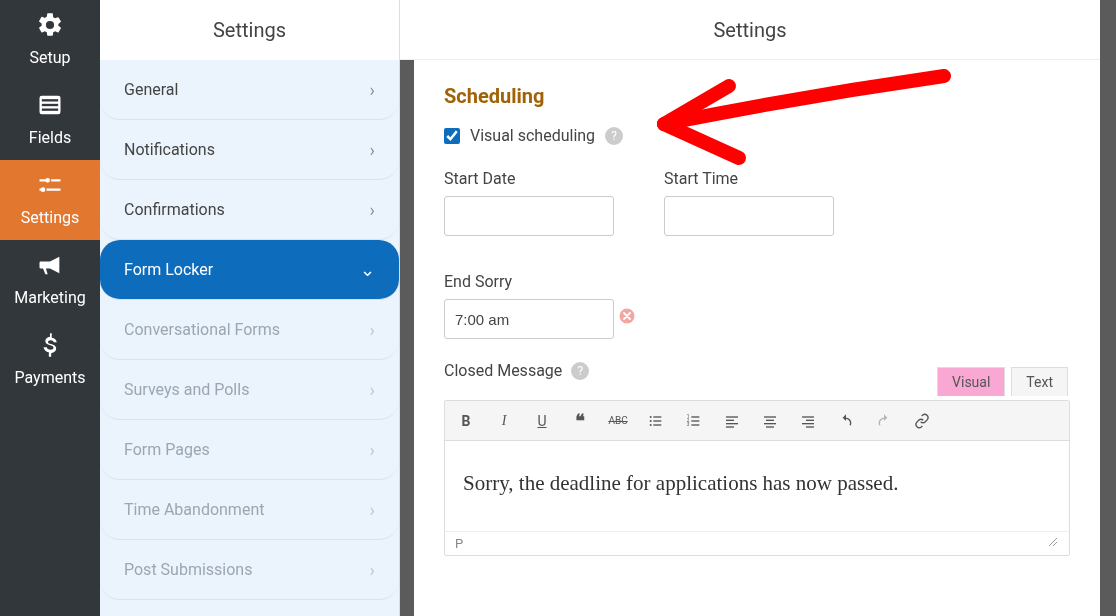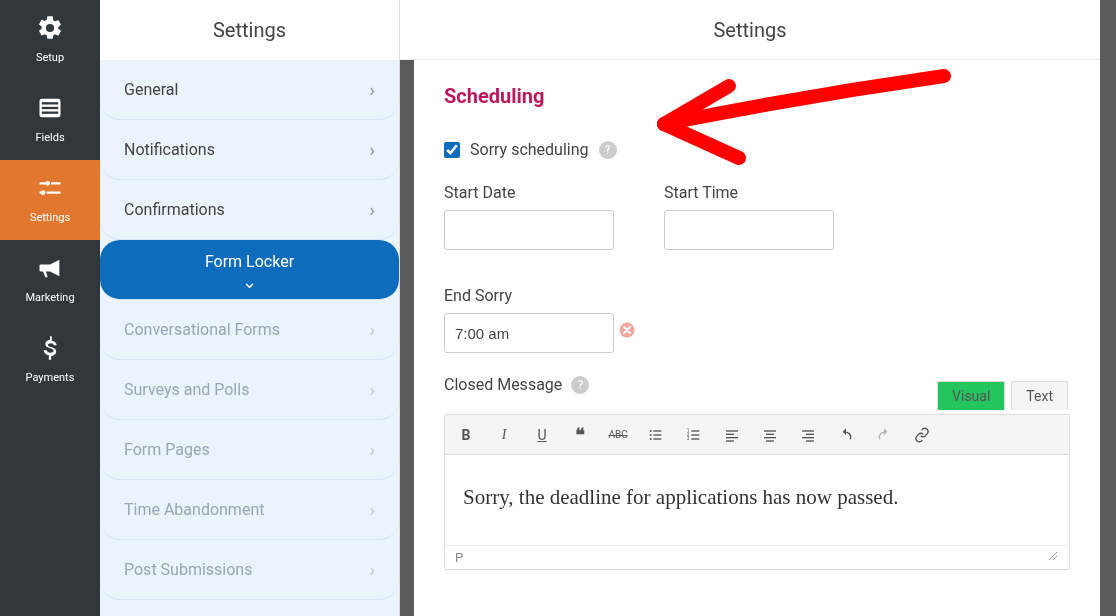--- a/index.html
+++ b/index.html
@@ -11,66 +11,66 @@
       background: #fff;
       position: relative;
     }
 
     .left-rail {
       position: absolute; left: 0; top: 0; width: 100px; height: 616px;
       background: #32373c; color: #fff;
     }
     .rail-item {
       display: flex; flex-direction: column; align-items: center; justify-content: center;
-      height: 80px; cursor: pointer; font-size: 11px;
+      height: 80px; cursor: pointer; font-size: 16px;
     }
     .rail-item.active { background: #e27730; }
     .rail-item svg, .rail-item .icon-wrap { width: 28px; height: 28px; fill: #fff; margin-bottom: 6px; display: flex; align-items: center; justify-content: center; }
 
     .sub-panel {
       position: absolute; left: 100px; top: 0; width: 300px; height: 616px;
       background: #ebf3fc; border-right: 1px solid #ddd;
     }
     .sub-header {
       height: 60px; display: flex; align-items: center; justify-content: center;
       background: #fff; font-size: 20px; color: #444;
     }
     .sub-list { }
     .sub-item {
       height: 60px; display: flex; align-items: center; justify-content: space-between;
       padding: 12px 24px; border-bottom: 1px solid #d5e4f5; cursor: pointer;
       font-size: 16px; color: #444; border-radius: 20px;
     }
-    .sub-item.active { background: #0e6cbd; color: #fff; flex-direction: column; }
+    .sub-item.active { background: #0e6cbd; color: #fff; }
     .sub-item.disabled { color: #9aa7b3; }
     .chev { font-size: 18px; color: inherit; opacity: 0.55; }
     .content-header {
       height: 60px; display: flex; align-items: center; justify-content: center;
       font-size: 20px; color: #444; position: absolute; left: 400px; right: 16px; top: 0;
       background: #fff; border-bottom: 1px solid #eee;
     }
     .content-inner { position: absolute; left: 414px; top: 60px; right: 16px; bottom: 0; padding: 24px 30px; overflow: hidden;}
 
-    h3.section-title { font-size: 20px; font-weight: 700; color: #be185d; margin-bottom: 32px;}
+    h3.section-title { font-size: 20px; font-weight: 700; color: #a16207; margin-bottom: 18px;}
     .checkbox-row { display: flex; align-items: center; gap: 10px; margin-bottom: 24px; font-size: 16px; color: #444;}
     .help-circle { width: 18px; height: 18px; border-radius: 50%; background: #ccc; color: #fff; font-size: 12px; display: inline-flex; align-items:center; justify-content: center; }
     .checkbox-row input { width: 16px; height: 16px; accent-color: #0e6cbd;}
     .field-grid { display: grid; grid-template-columns: 200px 200px; gap: 36px 20px; margin-bottom: 22px;}
     .field-group label { display: block; font-size: 16px; color: #444; margin-bottom: 8px;}
     .field-group input {
       width: 170px; height: 40px; border: 1px solid #ccc; border-radius: 3px;
       padding: 0 10px; font-size: 15px; color: #444;
     }
     .clear-icon { width:18px; height:18px; border-radius:50%; display:inline-flex; align-items:center; justify-content:center; font-size: 14px; cursor:pointer; margin-top:6px;}
     .clear-icon svg { width: 18px; height: 18px; }
 
     .editor-wrap { border: 1px solid #ddd; border-radius: 2px; margin-top: 10px; position: relative;}
     .tabs { position: absolute; right: 2px; top: -33px; display: flex; gap: 6px; z-index: 3;}
     .tabs .tab { border: 1px solid #ddd; border-bottom: none; padding: 6px 14px; background: #f5f5f5; font-size: 14px; color: #555; cursor: pointer;}
-    .tabs .tab.active { background: #22c55e; }
+    .tabs .tab.active { background: #f9a8d4; }
 
     .editor-toolbar {
       background: #f5f5f5; border-bottom: 1px solid #ddd; height: 40px;
       display: flex; align-items: center; gap: 20px; padding: 0 12px; color: #555;
     }
     .editor-toolbar .tb-btn { cursor: pointer; font-size: 14px; width:18px; text-align:center; display:inline-flex; align-items:center; justify-content:center;}
     .editor-toolbar .tb-btn svg { width: 16px; height: 16px; fill: #555; }
     .editor-body {
       min-height: 90px; padding: 30px 18px 10px 18px; font-family: Georgia, serif; font-size: 21px; color: #333;
     }
@@ -181,21 +181,21 @@
 
 <div class="content-header">
   <span>Settings</span>
 </div>
 
 <div class="content-inner">
   <h3 class="section-title">Scheduling</h3>
 
   <div class="checkbox-row">
     <input type="checkbox" checked="" style="">
-    <span>Sorry scheduling</span>
+    <span>Visual scheduling</span>
     <span class="help-circle">?</span>
   </div>
 
   <div class="field-grid">
     <div class="field-group">
       <label>Start Date</label>
       <input type="text" value="" style="">
     </div>
     <div class="field-group">
       <label>Start Time</label>

